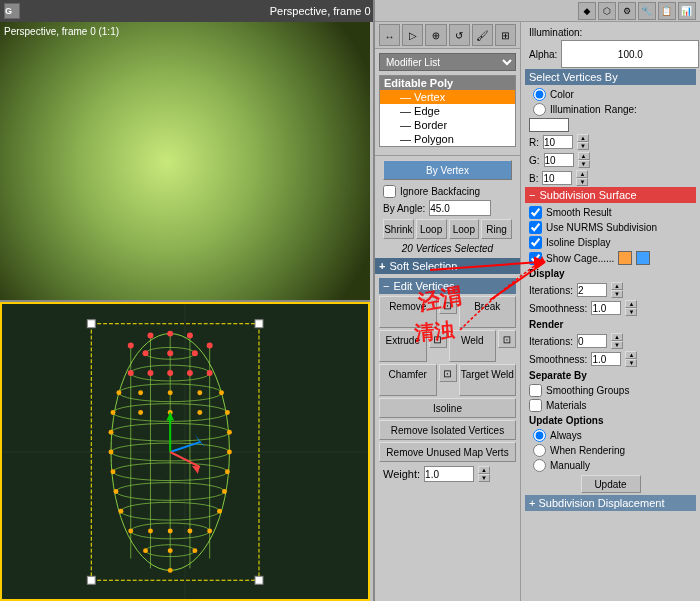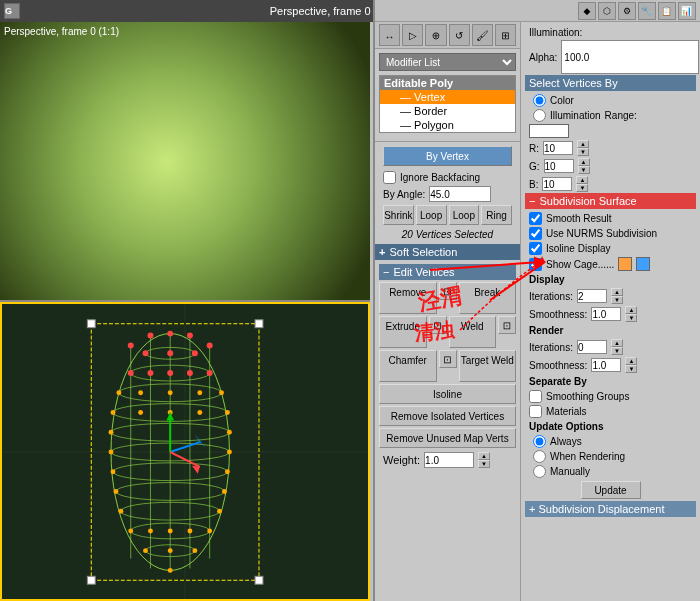--- a/index.html
+++ b/index.html
@@ -364,25 +364,26 @@
 
     .field-row {
       display: flex;
       align-items: center;
       gap: 4px;
       padding: 1px 4px;
       font-size: 10px;
     }
     .field-input {
       flex: 1;
-      height: 16px;
+      height: 28px;
       font-size: 10px;
       border: 1px solid #888;
       background: #fff;
-      padding: 16px 2px;
+      padding: 7px 2px;
+      text-align: center;
     }
     .field-spinner {
       display: flex;
       flex-direction: column;
     }
     .sp-btn {
       width: 12px; height: 8px;
       background: #c0c0c0;
       border: 1px outset #ddd;
       font-size: 6px;
@@ -679,20 +680,21 @@
 
         <div class="modifier-panel">
           <div class="modifier-list-row">
             <select class="modifier-list-select">
               <option>Modifier List</option>
             </select>
           </div>
           <div class="editable-poly-tree">
             <div class="tree-item parent">Editable Poly</div>
             <div class="tree-item child selected">— Vertex</div>
+            <div class="tree-item child">— Edge</div>
             <div class="tree-item child">— Border</div>
             <div class="tree-item child">— Polygon</div>
           </div>
         </div>
 
         <div style="padding:2px 4px;">
           <div class="sel-info">
             <div class="sel-btn active">By Vertex</div>
           </div>
           <div class="checkbox-row">

